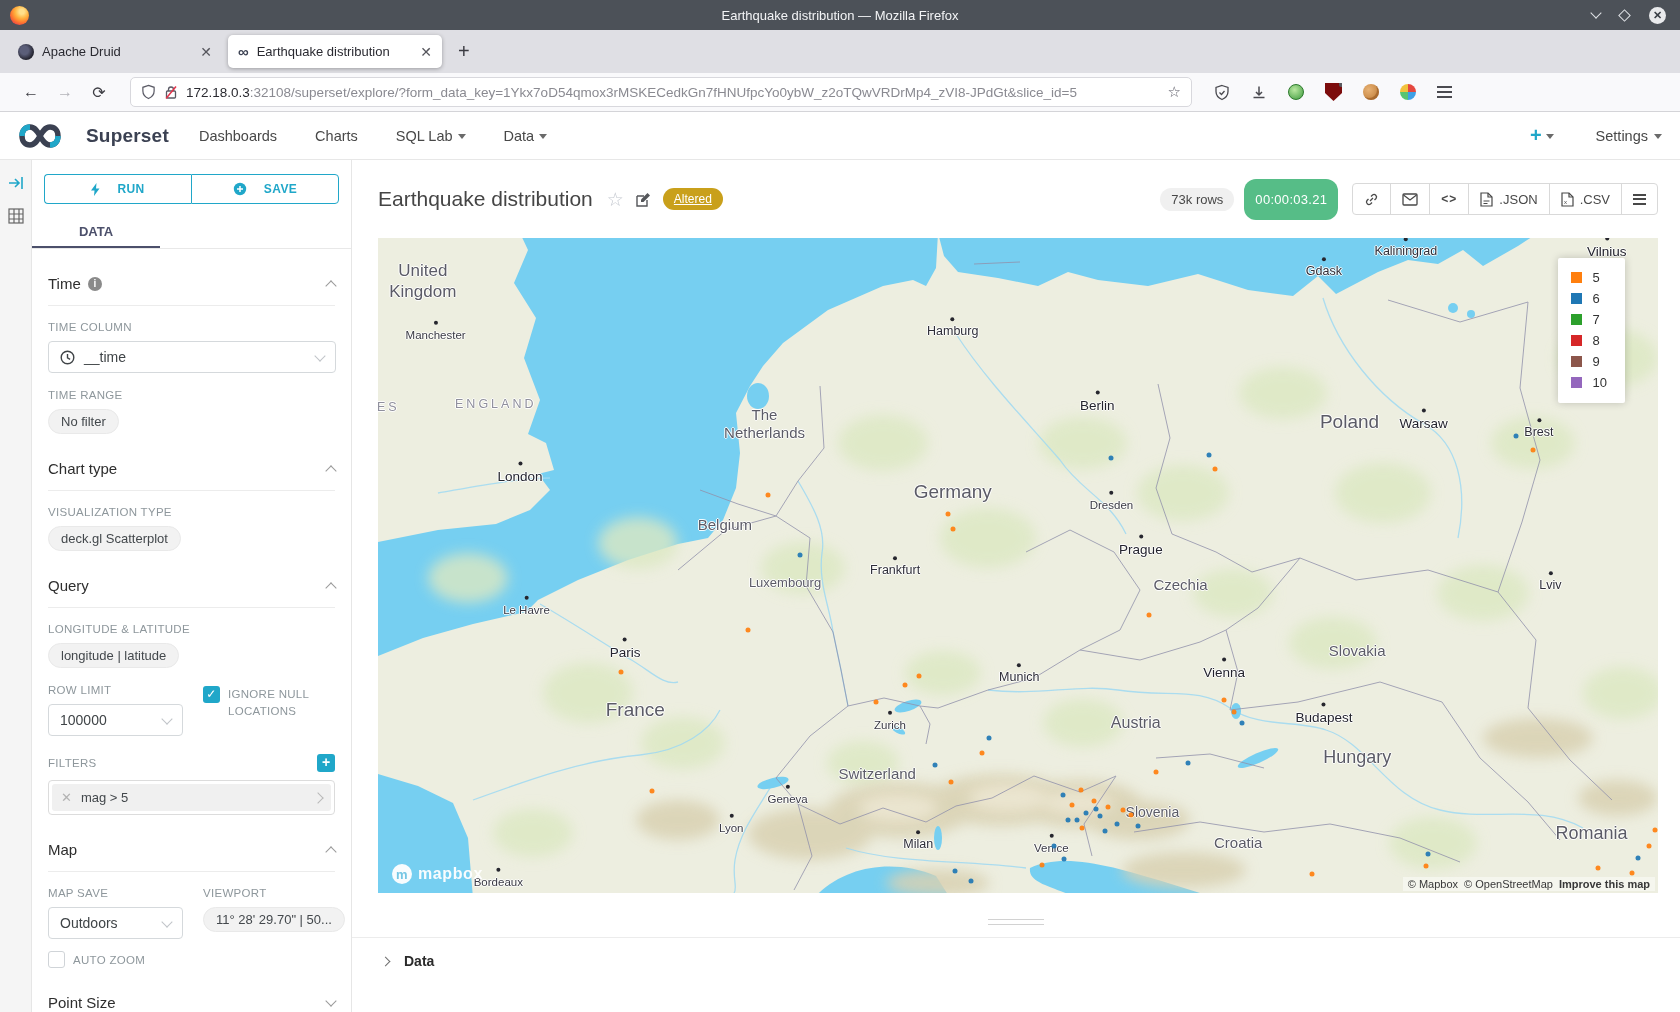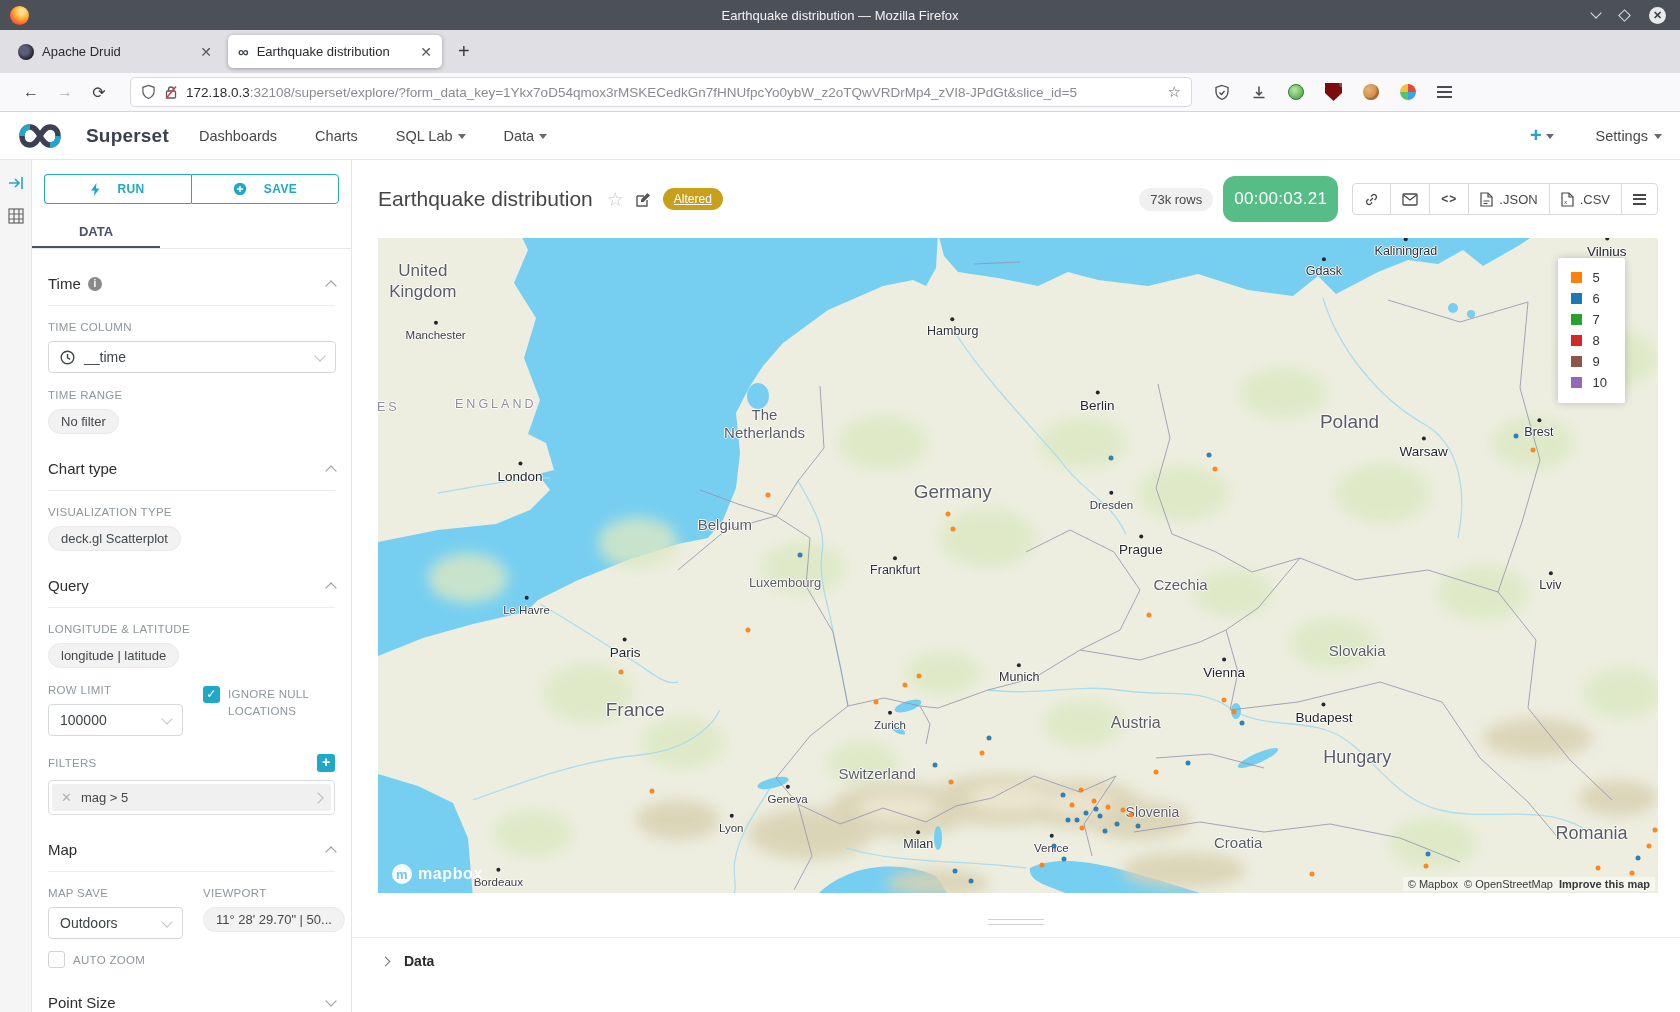--- a/index.html
+++ b/index.html
@@ -97,21 +97,21 @@
   .autozoom{display:flex;align-items:center;gap:8px;margin-top:12px;font-size:11.5px;color:#8e979c;letter-spacing:.3px}
 
   
   .chead{height:78px;display:flex;align-items:center;padding:0 22px 0 26px;flex:none}
   .ctitle{font-size:21px;color:#454545}
   .star{color:#c3c7cf;font-size:19px;margin-left:14px}
   .editicon{margin-left:12px;display:flex}
   .altered{background:#c9a01b;color:#fff;font-size:12px;padding:4px 11px;border-radius:12px;margin-left:12px}
   .chead-spacer{flex:1}
   .rowsbadge{background:#f0f0f0;border-radius:12px;padding:4px 11px;font-size:13px;color:#484848}
-  .timerbadge{background:#56bd87;color:#fff;border-radius:12px;padding:13px 11px;font-size:17px;margin-left:10px;letter-spacing:.3px}
+  .timerbadge{background:#56bd87;color:#fff;border-radius:12px;padding:13px 11px;font-size:13px;margin-left:10px;letter-spacing:.3px}
   .btngroup{display:flex;align-items:stretch;border:1px solid #d9d9d9;border-radius:4px;height:32px;margin-left:14px;background:#fff}
   .bitem{display:flex;align-items:center;justify-content:center;padding:0 11px;font-size:13px;color:#484848;gap:6px;border-left:1px solid #d9d9d9}
   .bitem:first-child{border-left:none}
   .codeico{font-size:12px;letter-spacing:1px;color:#484848;font-weight:bold}
 
   
   .mapwrap{margin:0 22px 0 26px;height:655px;position:relative;overflow:hidden;background:#edeee0;flex:none}
   .mapwrap svg{position:absolute;inset:0;width:100%;height:100%}
   .lbl{position:absolute;transform:translate(-50%,-50%);white-space:pre-line;text-align:center;line-height:1.25;
        text-shadow:0 1px 0 rgba(255,255,255,.9),0 -1px 0 rgba(255,255,255,.9),1px 0 0 rgba(255,255,255,.9),-1px 0 0 rgba(255,255,255,.9)}
@@ -582,21 +582,21 @@
           <div class="lbl k-city" style="left: 42.2%; top: 92.6%;">Milan<i class="ldot"></i></div>
           <div class="lbl k-town" style="left: 52.6%; top: 93.1%;">Venice<i class="ldot"></i></div>
           <div class="lbl k-country" style="left: 59.2%; top: 74.1%; font-size: 16px;">Austria</div>
           <div class="lbl k-capital" style="left: 66.1%; top: 66.4%;">Vienna<i class="ldot"></i></div>
           <div class="lbl k-country" style="left: 60.5%; top: 87.8%; font-size: 14px;">Slovenia</div>
           <div class="lbl k-country" style="left: 67.2%; top: 92.4%; font-size: 15px;">Croatia</div>
           <div class="lbl k-capital" style="left: 73.9%; top: 73.3%;">Budapest<i class="ldot"></i></div>
           <div class="lbl k-country" style="left: 76.5%; top: 79.3%; font-size: 18px;">Hungary</div>
           <div class="lbl k-country" style="left: 76.5%; top: 63.1%; font-size: 15px;">Slovakia</div>
           <div class="lbl k-country" style="left: 75.9%; top: 28.1%; font-size: 19px;">Poland</div>
-          <div class="lbl k-capital" style="left: 81.7%; top: 28.4%; margin-top: 28px;">Warsaw<i class="ldot"></i></div>
+          <div class="lbl k-capital" style="left: 81.7%; top: 28.4%;">Warsaw<i class="ldot"></i></div>
           <div class="lbl k-city" style="left: 73.9%; top: 5.2%;">Gdask<i class="ldot"></i></div>
           <div class="lbl k-city" style="left: 80.3%; top: 2.2%;">Kaliningrad<i class="ldot"></i></div>
           <div class="lbl k-capital" style="left: 96%; top: 2.2%;">Vilnius<i class="ldot"></i></div>
           <div class="lbl k-city" style="left: 90.7%; top: 29.8%;">Brest<i class="ldot"></i></div>
           <div class="lbl k-city" style="left: 91.6%; top: 53.1%;">Lviv<i class="ldot"></i></div>
           <div class="lbl k-country" style="left: 94.8%; top: 90.8%; font-size: 18px;">Romania</div>
         </div>
       <div id="map-points">
           <div class="pt" style="left: 30.5%; top: 39.2%; background: rgb(255, 127, 14);"></div>
           <div class="pt" style="left: 33%; top: 48.4%; background: rgb(31, 119, 180);"></div>

